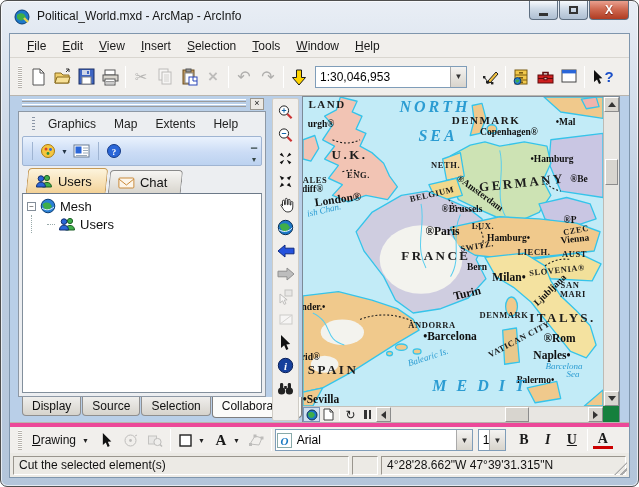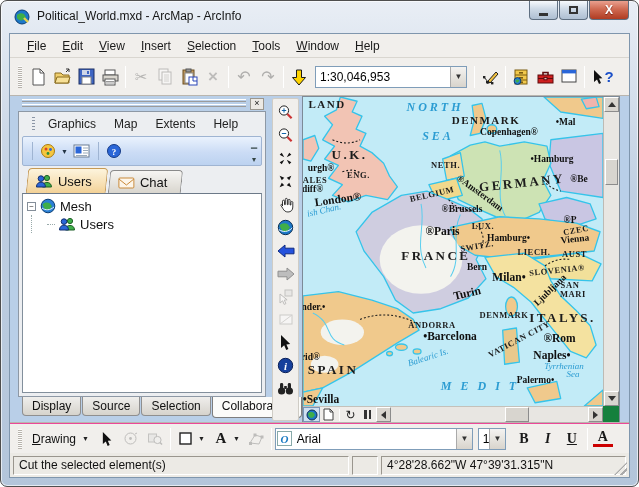--- a/index.html
+++ b/index.html
@@ -67,38 +67,38 @@
   #mapframe{position:absolute;left:292px;top:0;right:9px;bottom:0;border:1px solid #7d8a97;background:#15803d;}
   #viewport{position:absolute;left:0;top:0;right:16px;bottom:16px;overflow:hidden;background:#c2ebf7;}
   #viewport svg{position:absolute;left:0;top:0;width:100%;height:100%;}
   #maplabels{position:absolute;left:0;top:0;right:0;bottom:0;font-family:"Liberation Serif",serif;}
   .mlabel{position:absolute;white-space:nowrap;transform:translate(-50%,-50%) rotate(var(--r,0deg));}
   .lC{font-weight:bold;font-size:13px;letter-spacing:2.5px;color:#1c1c1c;}
   .lc{font-weight:bold;font-size:11px;letter-spacing:1.5px;color:#1c1c1c;}
   .lcs{font-weight:bold;font-size:8.5px;letter-spacing:.6px;color:#1c1c1c;}
   .lct{font-weight:bold;font-size:9.5px;color:#101010;}
   .lctL{font-weight:bold;font-size:11.5px;color:#101010;}
-  .lsea{font-style:italic;font-weight:bold;font-size:12px;letter-spacing:3px;color:#2b9cd2;}
+  .lsea{font-style:italic;font-weight:bold;font-size:16px;letter-spacing:3px;color:#2b9cd2;}
   .lseas{font-style:italic;font-size:9px;color:#2b9cd2;}
   
   #vscroll{position:absolute;right:0;top:0;bottom:16px;width:16px;background:#e8e6e2;border-left:1px solid #bdbab4;}
   #hrow{position:absolute;left:0;right:16px;bottom:0;height:16px;background:#efedea;border-top:1px solid #c4c1ba;display:flex;align-items:center;}
   .sbtn{width:15px;height:15px;background:#d8d5cf;border:1px solid;border-color:#fff #8c8c8c #8c8c8c #fff;display:flex;align-items:center;justify-content:center;}
   .tri{width:0;height:0;}
   .tri.up{border-left:4px solid transparent;border-right:4px solid transparent;border-bottom:5px solid #333;}
   .tri.dn{border-left:4px solid transparent;border-right:4px solid transparent;border-top:5px solid #333;}
   .tri.lf{border-top:4px solid transparent;border-bottom:4px solid transparent;border-right:5px solid #333;}
   .tri.rt{border-top:4px solid transparent;border-bottom:4px solid transparent;border-left:5px solid #333;}
   #vthumb{position:absolute;left:1px;right:1px;top:62px;height:26px;background:#d8d5cf;border:1px solid;border-color:#fff #8c8c8c #8c8c8c #fff;}
   #htrack{flex:1;position:relative;height:15px;background:#e8e6e2;}
   #hthumb{position:absolute;left:58%;width:24px;top:0;height:15px;background:#d8d5cf;border:1px solid;border-color:#fff #8c8c8c #8c8c8c #fff;}
   .viewbtn{width:17px;height:15px;display:flex;align-items:center;justify-content:center;}
   .viewbtn.pressed{background:#cfe0f2;border:1px solid #7a96b8;}
   
-  #drawbar{position:absolute;left:0;right:0;bottom:24px;height:30px;background:#f1efec;border-top:1px solid #ec4899;box-shadow:0 -1px 0 #b9b5ae;display:flex;align-items:center;padding-left:4px;font-size:12px;}
+  #drawbar{position:absolute;left:0;right:0;bottom:24px;height:30px;background:#f1efec;border-top:4px solid #ec4899;box-shadow:0 -1px 0 #b9b5ae;display:flex;align-items:center;padding-left:4px;font-size:12px;}
   #drawing-menu{display:flex;align-items:center;gap:6px;padding:3px 6px;color:#111;}
   .ddarrow{font-size:8px;color:#222;}
   .fmt{font-family:"Liberation Serif",serif;font-size:14px;width:20px;text-align:center;color:#1a1a1a;}
   
   #statusbar{position:absolute;left:0;right:0;bottom:0;height:24px;background:#eceae5;display:flex;align-items:center;padding:0 3px;gap:3px;font-size:12px;color:#111;}
   .scell{height:19px;border:1px solid;border-color:#9a968e #fff #fff #9a968e;display:flex;align-items:center;padding:0 5px;background:#eceae5;white-space:nowrap;overflow:hidden;}
   #sgrip{position:absolute;right:2px;bottom:2px;width:13px;height:13px;background:
      repeating-linear-gradient(135deg,transparent 0 3px,#aaa 3px 5px);clip-path:polygon(100% 0,100% 100%,0 100%);}
   svg{display:block;}
 </style>
@@ -483,21 +483,21 @@
               <path d="M40,70 Q52,66 60,72"></path>
               <path d="M148,96 Q160,108 174,106"></path>
               <path d="M58,208 Q88,198 116,212"></path>
               <path d="M244,78 Q252,86 262,88"></path>
               <path d="M246,158 Q258,150 272,152"></path>
               <path d="M176,120 Q186,128 182,140"></path>
             </g>
           </svg>
           <div id="maplabels">
               <span class="mlabel lc" style="left: 8%; top: 2.4%;">LAND</span>
-              <span class="mlabel lct" style="left: 6%; top: 8.7%; margin-top: 44px;">urgh®</span>
+              <span class="mlabel lct" style="left: 6%; top: 8.7%;">urgh®</span>
               <span class="mlabel lsea" style="left: 44%; top: 3.2%;">NORTH</span>
               <span class="mlabel lsea" style="left: 45%; top: 12.5%;">SEA</span>
               <span class="mlabel lc" style="left: 61%; top: 7.3%;">DENMARK</span>
               <span class="mlabel lct" style="left: 66%; top: 11.4%; padding-left: 16px;">Copenhagen®</span>
               <span class="mlabel lct" style="left: 87.5%; top: 8%;">•Mal</span>
               <span class="mlabel lC" style="left: 15.5%; top: 18.7%;">U.K.</span>
               <span class="mlabel lcs" style="left: 47.5%; top: 22.1%;">NETH.</span>
               <span class="mlabel lct" style="left: 83%; top: 20.2%;">•Hamburg</span>
               <span class="mlabel lct" style="left: 92%; top: 26.6%;">®Be</span>
               <span class="mlabel lcs" style="left: 4%; top: 27%;">ALES</span>
@@ -531,21 +531,21 @@
               <span class="mlabel lC" style="left: 95%; top: 71.4%;">S.</span>
               <span class="mlabel lcs" style="left: 43%; top: 73.8%;">ANDORRA</span>
               <span class="mlabel lct" style="left: 3.5%; top: 67.8%;">nder.•</span>
               <span class="mlabel lctL" style="left: 49%; top: 77.3%;">•Barcelona</span>
               <span class="mlabel lcs" style="left: 72%; top: 78.3%; --r: -28deg;">VATICAN CITY</span>
               <span class="mlabel lctL" style="left: 85.5%; top: 77.9%;">®Rom</span>
               <span class="mlabel lct" style="left: 2.5%; top: 84%;">rid®</span>
               <span class="mlabel lC" style="left: 10%; top: 88.4%;">SPAIN</span>
               <span class="mlabel lseas" style="left: 41.5%; top: 84.2%; --r: -18deg;">Balearic Is.</span>
               <span class="mlabel lctL" style="left: 83%; top: 83.5%;">Naples•</span>
-              <span class="mlabel lseas" style="left: 87%; top: 87.2%;">Tyrrhenian</span>
+              <span class="mlabel lseas" style="left: 87%; top: 87.2%;">Barcelona</span>
               <span class="mlabel lseas" style="left: 90%; top: 89.8%;">Sea</span>
               <span class="mlabel lct" style="left: 77.5%; top: 91.5%;">Palermo•</span>
               <span class="mlabel lsea" style="left: 59%; top: 93.6%;">M E D I T</span>
               <span class="mlabel lctL" style="left: 6%; top: 97.8%;">•Sevilla</span>
             </div>
         </div>
         <div id="vscroll">
           <div class="sbtn" style="position:absolute;top:0;left:0;">
               <div class="tri up"></div>
             </div>

